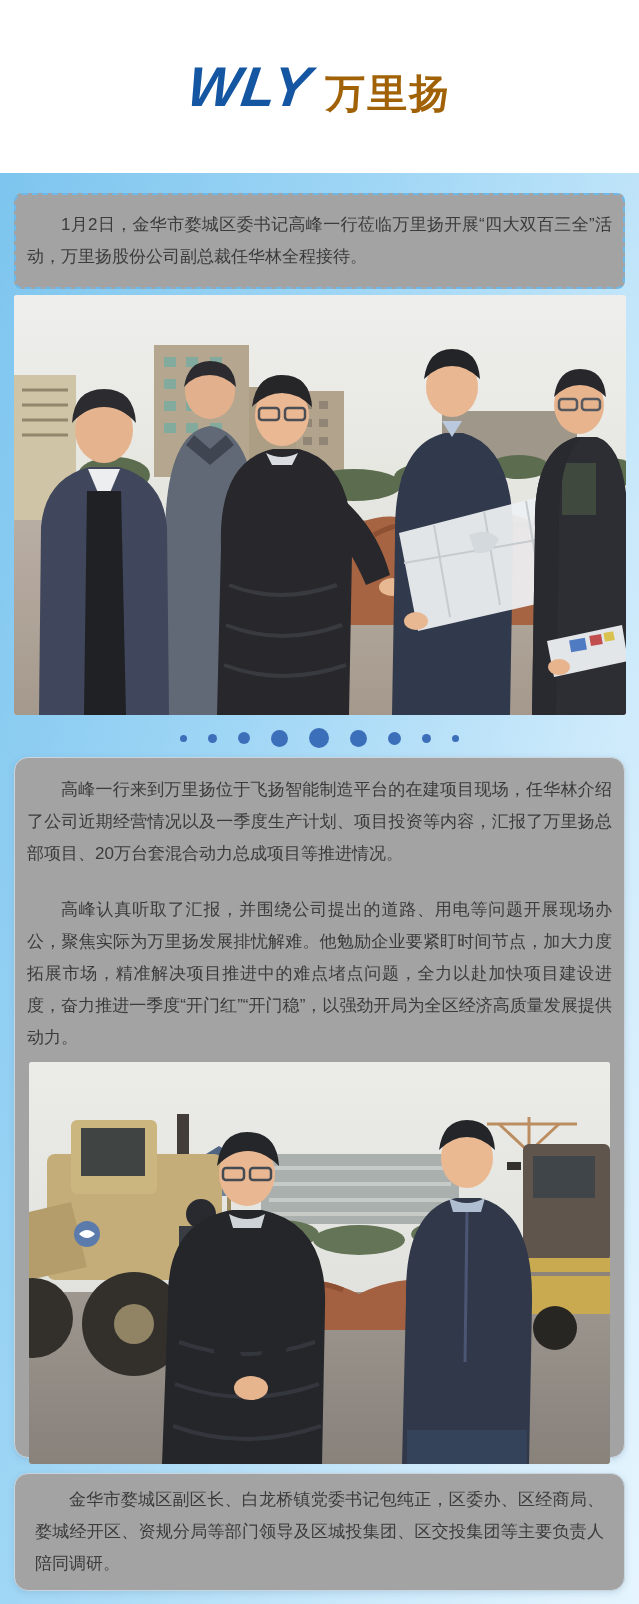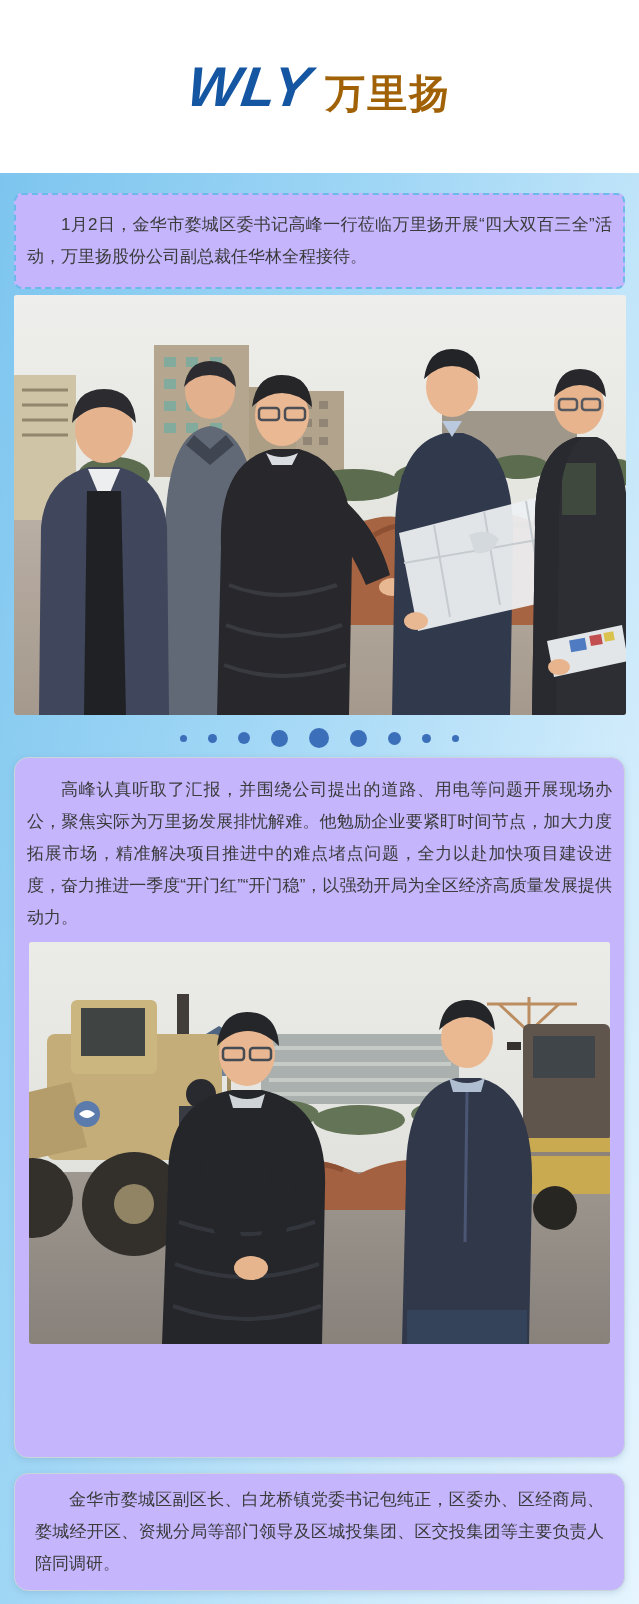--- a/index.html
+++ b/index.html
@@ -20,21 +20,21 @@
   .brand{ display:flex; align-items:flex-end; }
   .logo-latin{
     font-style:italic; font-weight:800; font-size:56px; line-height:1;
     color:#1456a2; transform:skewX(-8deg); letter-spacing:1px;
   }
   .logo-cn{
     font-weight:700; font-size:40px; line-height:1;
     color:#a16207; margin-left:14px; margin-bottom:2px; letter-spacing:2px;
   }
   
-  .card{ position:absolute; left:14px; width:611px; background:#c4b5fd; }
+  .card{ position:absolute; left:14px; width:611px; background:#a3a3a3; }
   .card-dashed{
     top:193px; min-height:93px;
     border:2px dashed #6db9e9; border-radius:8px;
     padding:14px 11px;
   }
   .card-solid{
     border:1px solid #c9d4dc; border-radius:14px;
     box-shadow:0 2px 6px rgba(100,140,170,.25);
   }
   .card-body{ top:757px; height:701px; padding:16px 12px 0 12px; }
@@ -196,20 +196,21 @@
     <span class="dot" style="width: 12px; height: 12px; background: rgb(60, 111, 186);"></span>
     <span class="dot" style="width: 17px; height: 17px; background: rgb(60, 111, 186);"></span>
     <span class="dot" style="width: 20px; height: 20px; background: rgb(60, 111, 186);"></span>
     <span class="dot" style="width: 17px; height: 17px; background: rgb(60, 111, 186);"></span>
     <span class="dot" style="width: 13px; height: 13px; background: rgb(60, 111, 186);"></span>
     <span class="dot" style="width: 9px; height: 9px; background: rgb(60, 111, 186);"></span>
     <span class="dot" style="width: 7px; height: 7px; background: rgb(60, 111, 186);"></span>
   </div>
 
 <section class="card card-solid card-body">
+  <p class="para">高峰一行来到万里扬位于飞扬智能制造平台的在建项目现场，任华林介绍了公司近期经营情况以及一季度生产计划、项目投资等内容，汇报了万里扬总部项目、20万台套混合动力总成项目等推进情况。</p>
   <p class="para">高峰认真听取了汇报，并围绕公司提出的道路、用电等问题开展现场办公，聚焦实际为万里扬发展排忧解难。他勉励企业要紧盯时间节点，加大力度拓展市场，精准解决项目推进中的难点堵点问题，全力以赴加快项目建设进度，奋力推进一季度“开门红”“开门稳”，以强劲开局为全区经济高质量发展提供动力。</p>
 
   <figure class="photo photo-2">
     <svg width="581" height="402" viewBox="0 0 581 402">
       <defs>
         <linearGradient id="sky2" x1="0" y1="0" x2="0" y2="1">
           <stop offset="0" stop-color="#ebece8"></stop>
             <stop offset="1" stop-color="#dadbd4"></stop>
         </linearGradient>
         <linearGradient id="gnd2" x1="0" y1="0" x2="0" y2="1">

